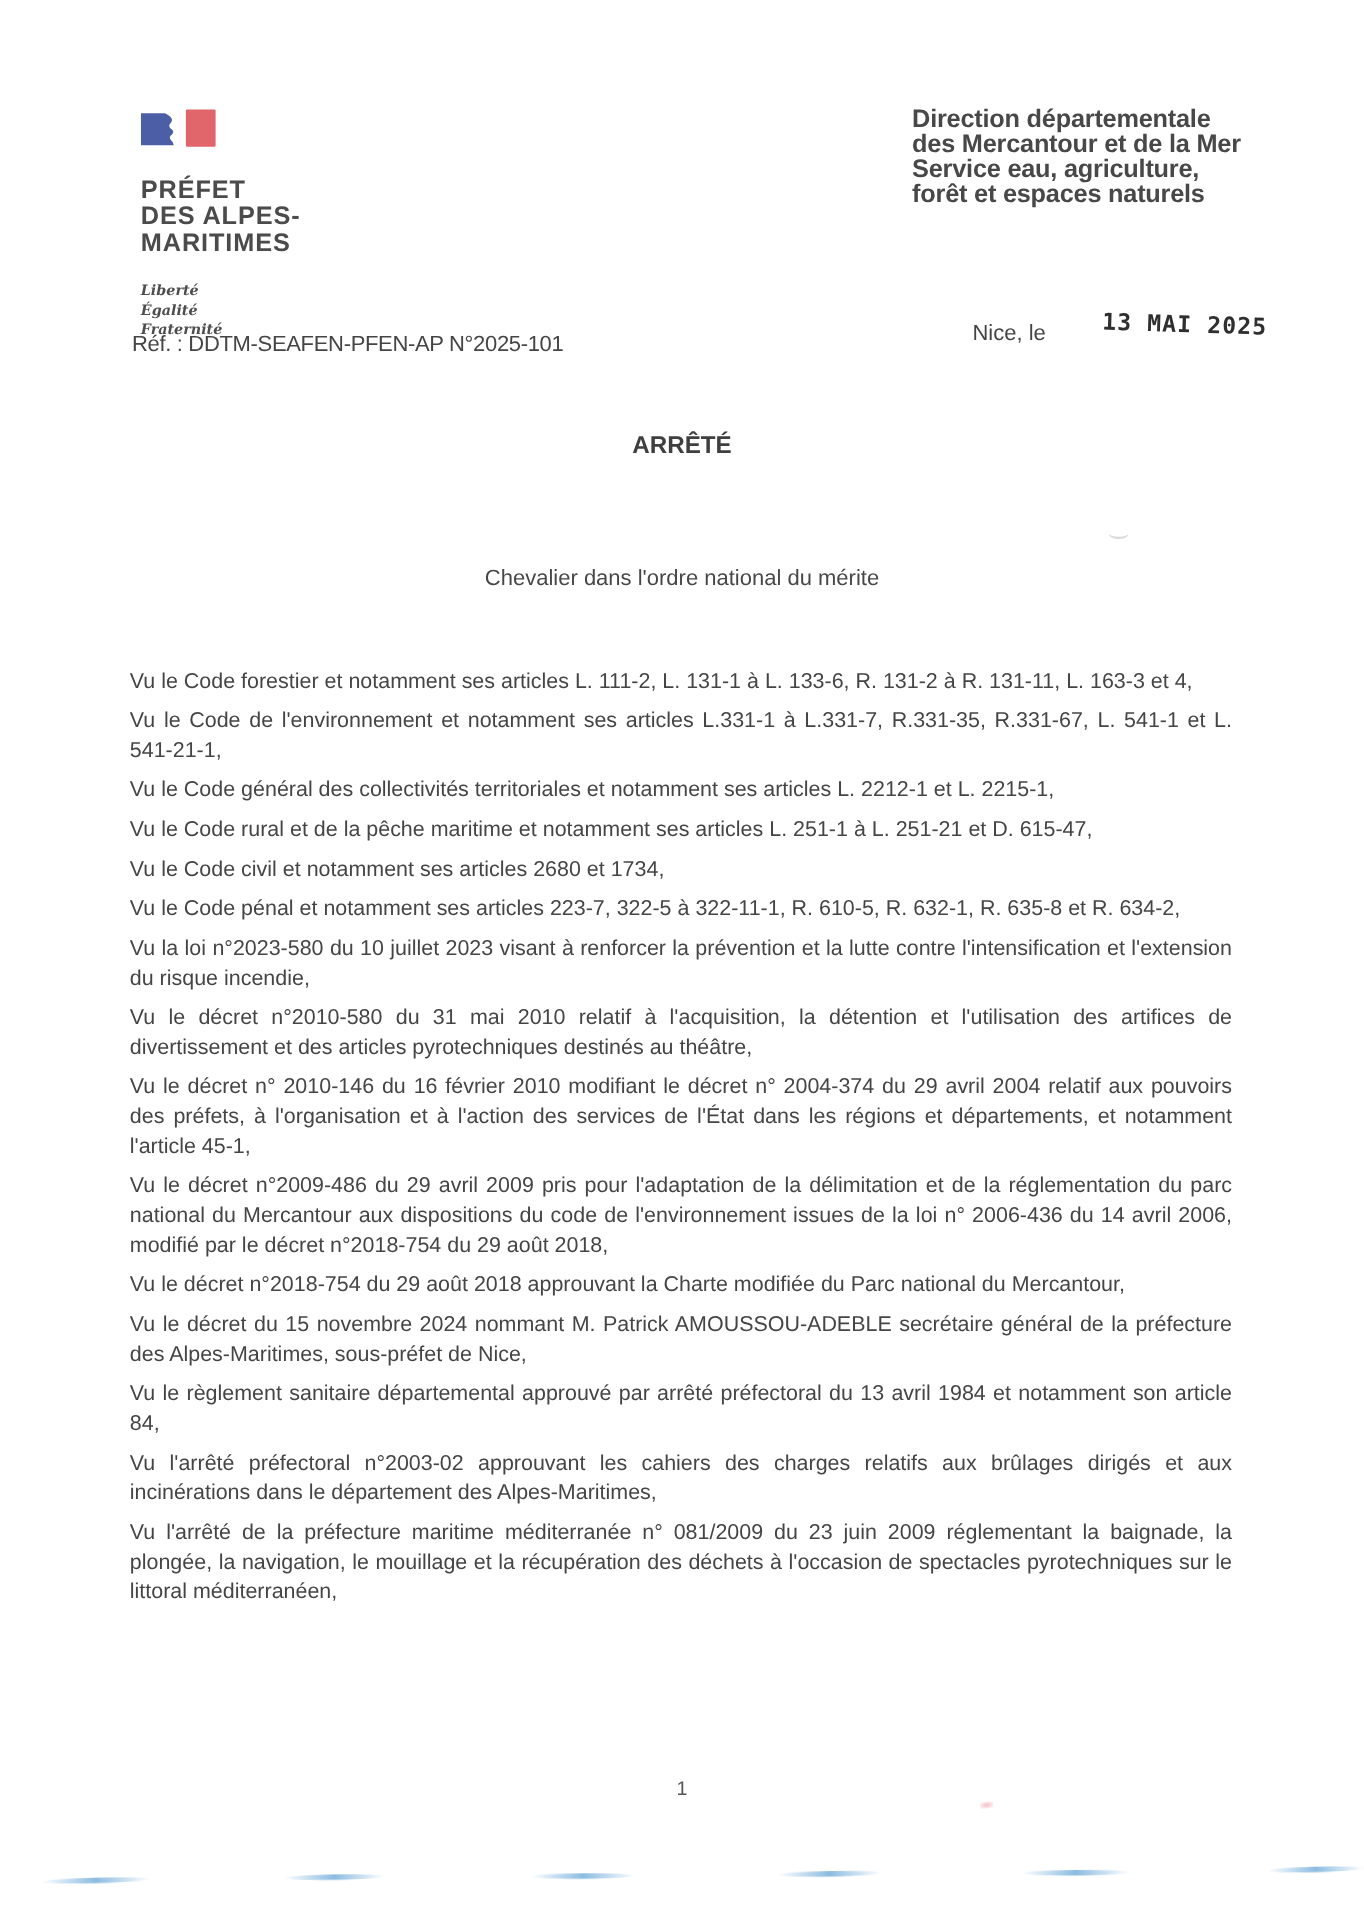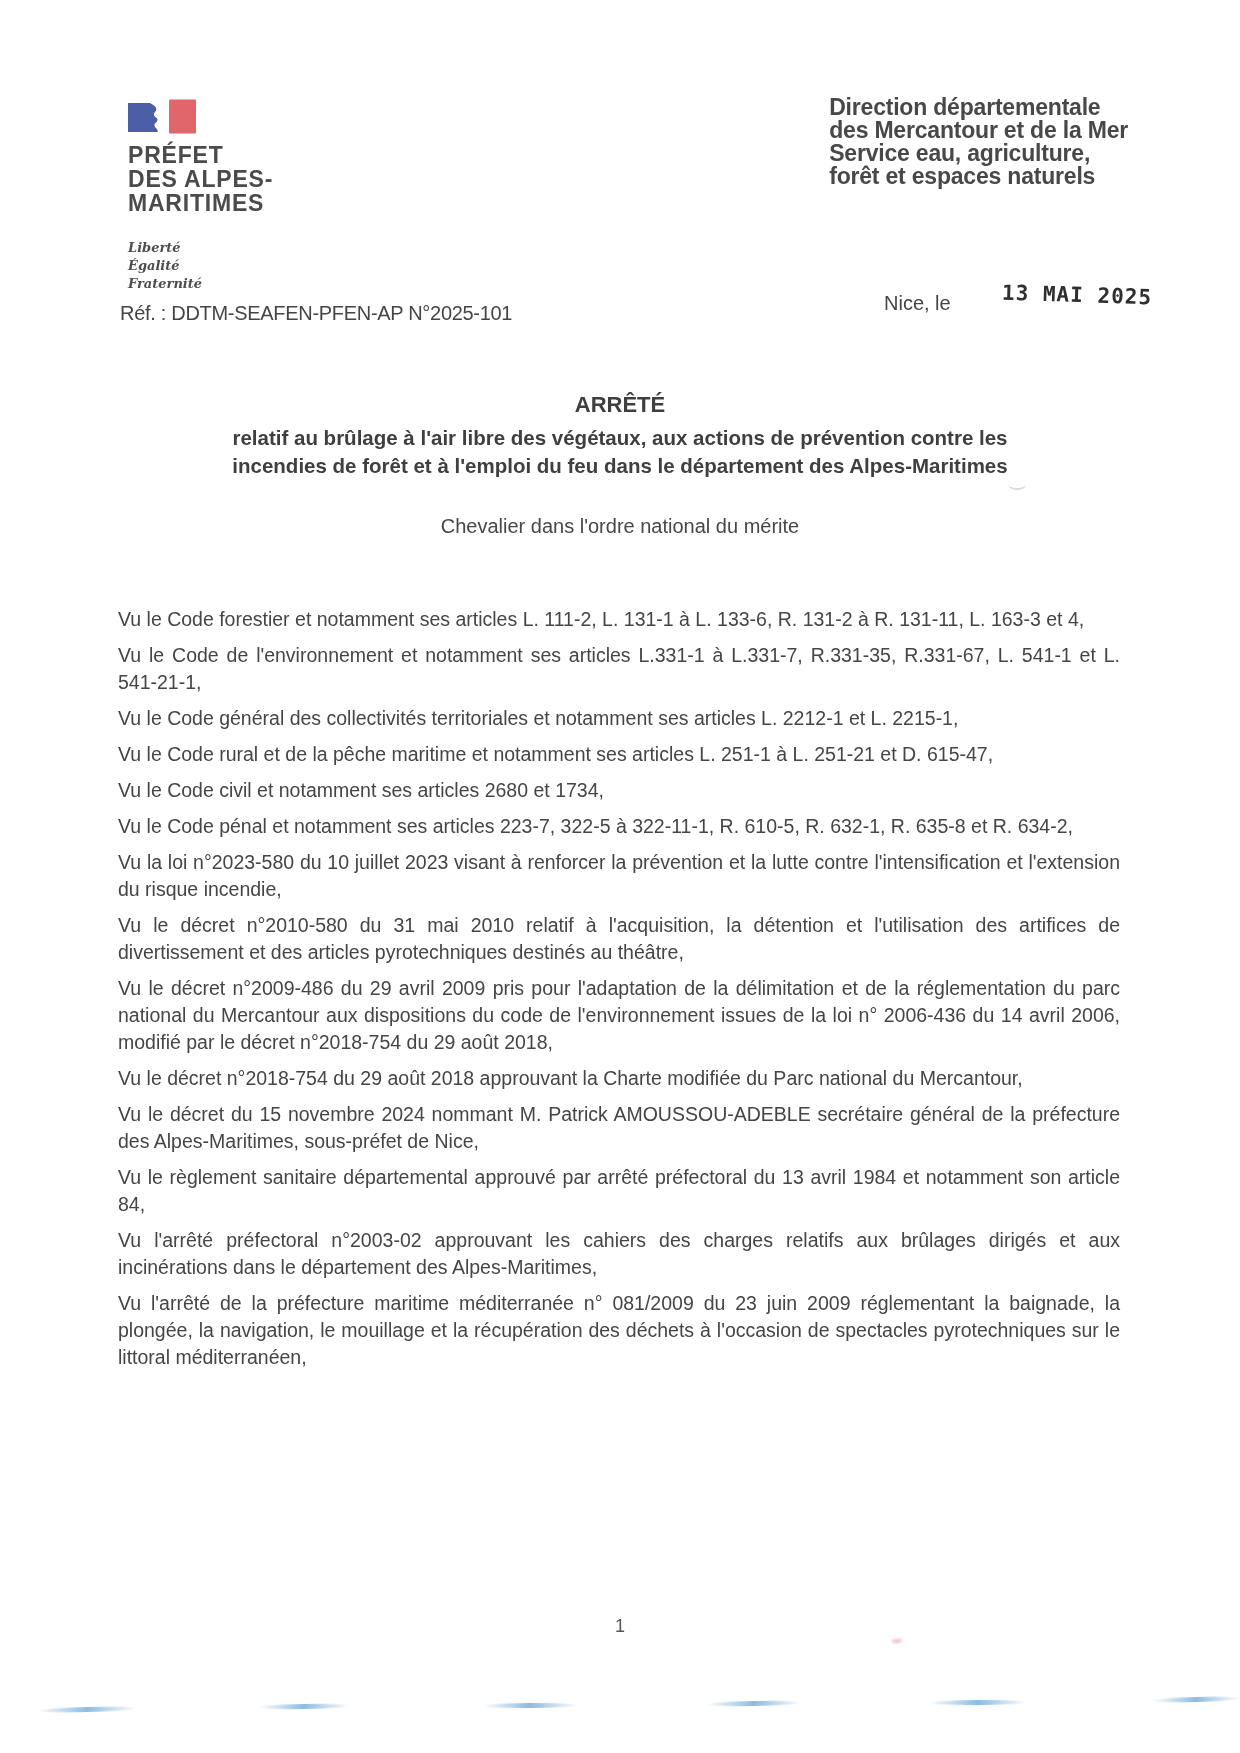--- a/index.html
+++ b/index.html
@@ -9,21 +9,21 @@
     margin:0 auto;
     background:#ffffff;
     overflow:hidden;
     font-family:"Liberation Sans", sans-serif;
     color:#424242;
   }
 
   
   .logo-block { position:absolute; left:128px; top:98px; }
   .flag { display:block; }
-  .logo-name { font-weight:bold; font-size:23px; line-height:24px; letter-spacing:0.8px; color:#4b4b4b; margin-top:7px; }
+  .logo-name { font-weight:bold; font-size:23px; line-height:24px; letter-spacing:0.8px; color:#4b4b4b; margin-top:24px; }
   .motto { font-family:"DejaVu Serif", serif; font-style:italic; font-weight:bold; font-size:13px; line-height:18px; color:#4d4d4d; margin-top:24px; }
 
   
   .header-right {
     position:absolute; top:96px; right:112px;
     font-weight:bold;
     font-size:23px; line-height:23px; letter-spacing:-0.2px;
     color:#484848;
   }
 
@@ -108,37 +108,34 @@
     <div>des Mercantour et de la Mer</div>
     <div>Service eau, agriculture,</div>
     <div>forêt et espaces naturels</div>
   </div>
 
   <div class="ref-line">Réf. : DDTM-SEAFEN-PFEN-AP N°2025-101</div>
   <div class="place-line">Nice, le</div>
   <div class="date-stamp">13 MAI 2025</div>
 
   <div class="doc-title">ARRÊTÉ</div>
-  <div class="doc-subtitle">
-    <div>relatif au brûlage à l'air libre des végétaux, aux actions de prévention contre les</div>
-    <div>incendies de forêt et à l'emploi du feu dans le département des Alpes-Maritimes</div>
-  </div>
   <div class="authority">
     <div>Chevalier dans l'ordre national du mérite</div>
   </div>
 
   <div class="body-text">
     <p>Vu le Code forestier et notamment ses articles L. 111-2, L. 131-1 à L. 133-6, R. 131-2 à R. 131-11, L. 163-3 et 4,</p>
     <p>Vu le Code de l'environnement et notamment ses articles L.331-1 à L.331-7, R.331-35, R.331-67, L. 541-1 et L. 541-21-1,</p>
     <p>Vu le Code général des collectivités territoriales et notamment ses articles L. 2212-1 et L. 2215-1,</p>
     <p>Vu le Code rural et de la pêche maritime et notamment ses articles L. 251-1 à L. 251-21 et D. 615-47,</p>
     <p>Vu le Code civil et notamment ses articles 2680 et 1734,</p>
     <p>Vu le Code pénal et notamment ses articles 223-7, 322-5 à 322-11-1, R. 610-5, R. 632-1, R. 635-8 et R. 634-2,</p>
     <p>Vu la loi n°2023-580 du 10 juillet 2023 visant à renforcer la prévention et la lutte contre l'intensification et l'extension du risque incendie,</p>
     <p>Vu le décret n°2010-580 du 31 mai 2010 relatif à l'acquisition, la détention et l'utilisation des artifices de divertissement et des articles pyrotechniques destinés au théâtre,</p>
+    <p>Vu le décret n° 2010-146 du 16 février 2010 modifiant le décret n° 2004-374 du 29 avril 2004 relatif aux pouvoirs des préfets, à l'organisation et à l'action des services de l'État dans les régions et départements, et notamment l'article 45-1,</p>
     <p>Vu le décret n°2009-486 du 29 avril 2009 pris pour l'adaptation de la délimitation et de la réglementation du parc national du Mercantour aux dispositions du code de l'environnement issues de la loi n° 2006-436 du 14 avril 2006, modifié par le décret n°2018-754 du 29 août 2018,</p>
     <p>Vu le décret n°2018-754 du 29 août 2018 approuvant la Charte modifiée du Parc national du Mercantour,</p>
     <p>Vu le décret du 15 novembre 2024 nommant M. Patrick AMOUSSOU-ADEBLE secrétaire général de la préfecture des Alpes-Maritimes, sous-préfet de Nice,</p>
     <p>Vu le règlement sanitaire départemental approuvé par arrêté préfectoral du 13 avril 1984 et notamment son article 84,</p>
     <p>Vu l'arrêté préfectoral n°2003-02 approuvant les cahiers des charges relatifs aux brûlages dirigés et aux incinérations dans le département des Alpes-Maritimes,</p>
     <p>Vu l'arrêté de la préfecture maritime méditerranée n° 081/2009 du 23 juin 2009 réglementant la baignade, la plongée, la navigation, le mouillage et la récupération des déchets à l'occasion de spectacles pyrotechniques sur le littoral méditerranéen,</p>
   </div>
 
   <div class="page-number">1</div>
 

